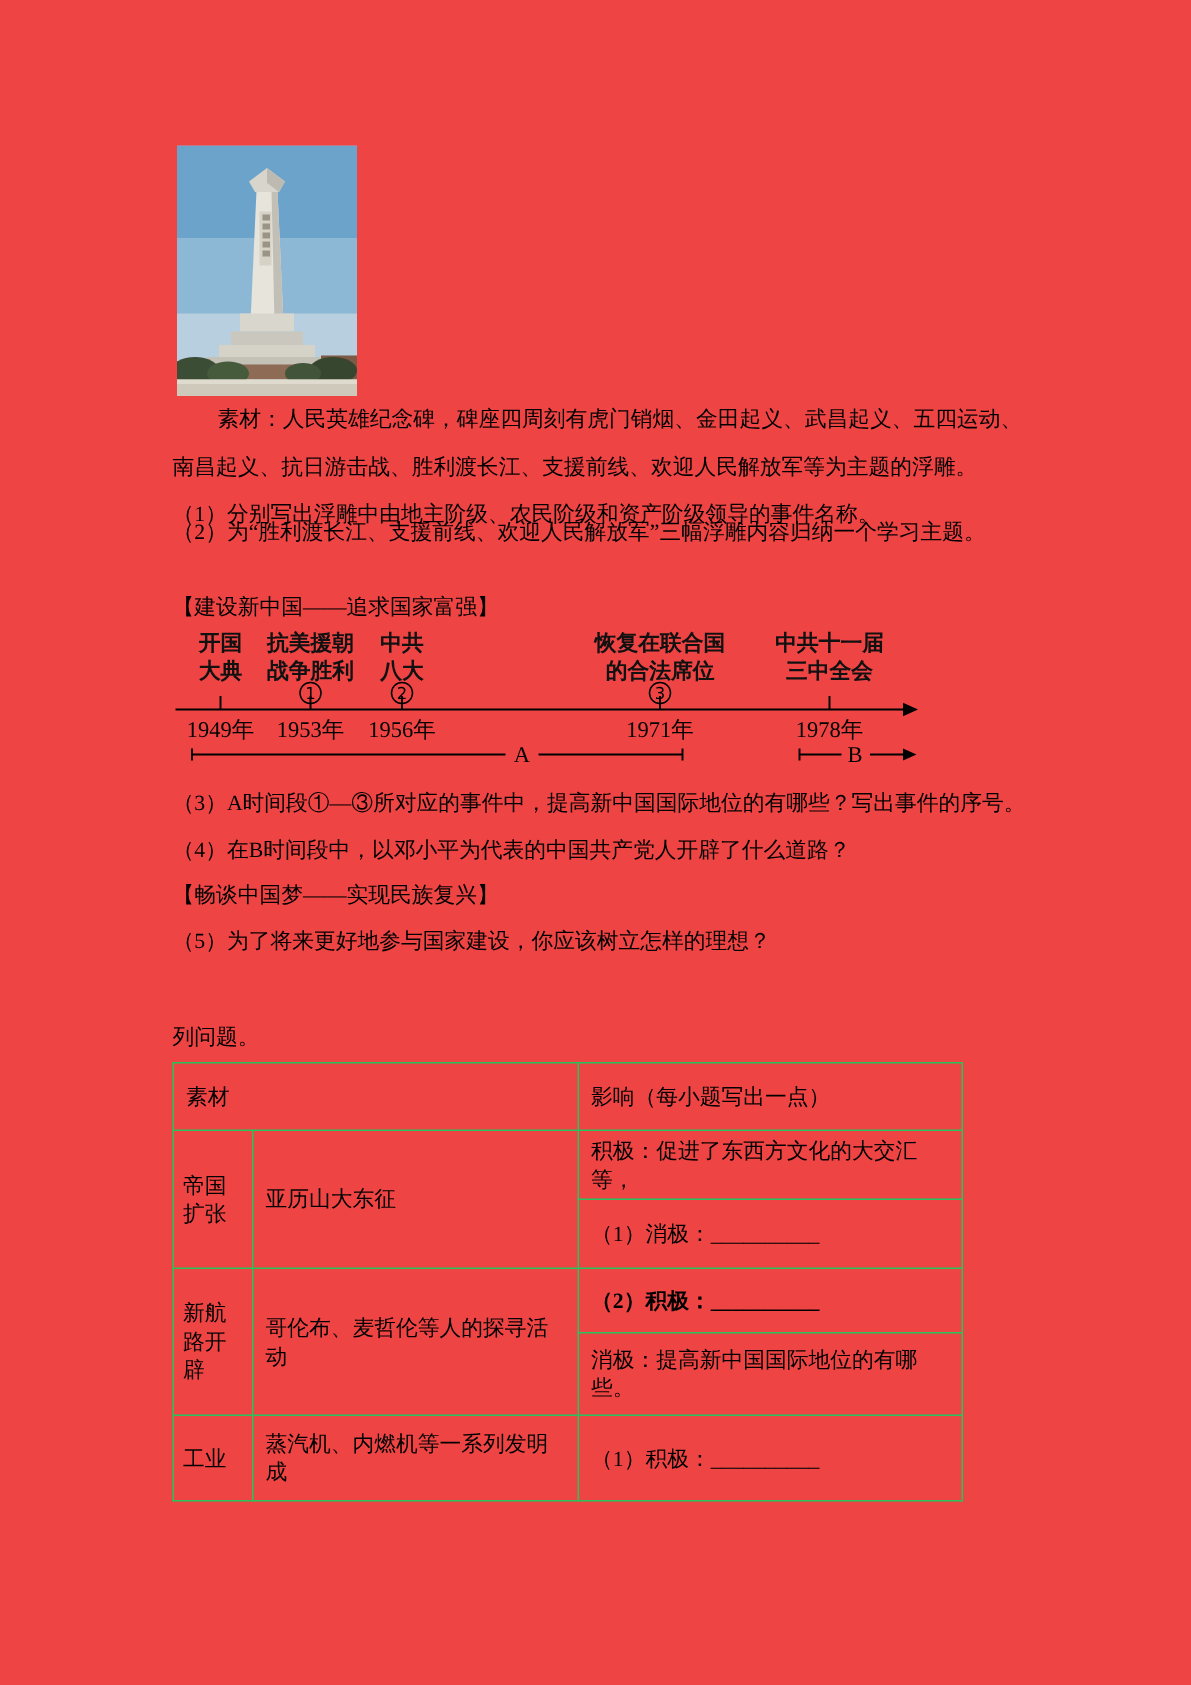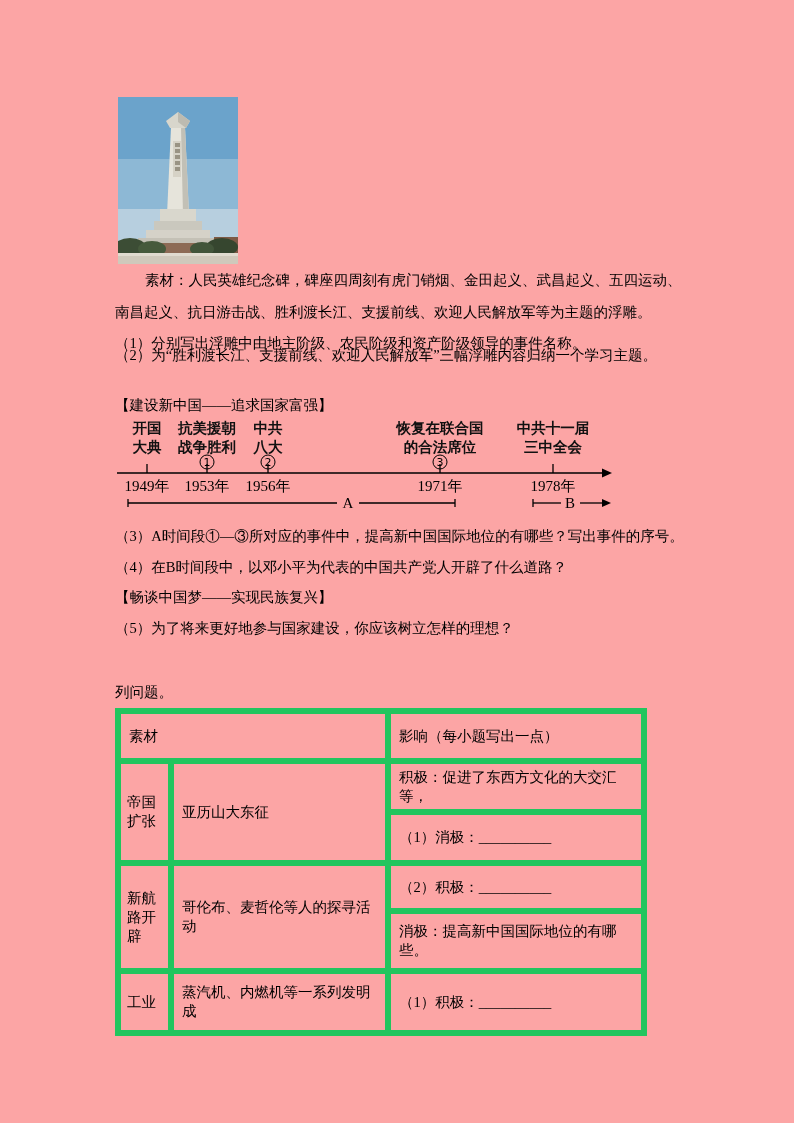--- a/index.html
+++ b/index.html
@@ -1,36 +1,36 @@
 <!DOCTYPE html>
 <html><head>
 <meta charset="utf-8">
 <style>
   html,body{margin:0;padding:0;background:#ffffff;}
-  .page{position:relative;width:794px;height:1123px;background:#fca5a5;overflow:hidden;
+  .page{position:relative;width:794px;height:1123px;background:#ef4444;overflow:hidden;
         font-family:"Liberation Serif","DejaVu Serif",serif;color:#000;}
   .tl{position:absolute;left:115px;width:570px;font-size:14.5px;line-height:20px;white-space:nowrap;}
   .indent{padding-left:30px;}
   .bold{font-weight:normal;}
   .monument{position:absolute;left:118px;top:97px;}
   .timeline-svg{position:absolute;left:115px;top:413px;}
   .timeline-svg text{font-family:"DejaVu Sans","Liberation Sans",sans-serif;font-weight:bold;font-size:14.5px;fill:#111;}
   .timeline-svg text.yr{font-family:"Liberation Serif","DejaVu Serif",serif;font-weight:normal;font-size:15px;fill:#000;}
   .timeline-svg text.mknum{font-size:11px;font-weight:normal;fill:#000;}
   .timeline-svg text.ab{font-family:"Liberation Serif","DejaVu Serif",serif;font-weight:normal;font-size:15px;fill:#000;}
   .timeline-svg line, .timeline-svg polyline{stroke:#000;stroke-width:1.3;fill:none;}
   .timeline-svg polygon{fill:#000;}
   .etable{position:absolute;left:115px;top:708px;border-collapse:collapse;table-layout:fixed;
           font-size:14.5px;color:#000;}
-  .etable td{border:6px solid #22c55e;vertical-align:middle;padding:2px 8px;overflow:hidden;}
+  .etable td{border:1px solid #22c55e;vertical-align:middle;padding:2px 8px;overflow:hidden;}
   .etable td.cat{padding:2px 4px 2px 6px;}
   .prelines{white-space:pre-line;margin-left:16px;}
   .h-header td{height:40px;}
   .r-45 td.eff{height:41px;}
-  .r-42 td.eff{height:38px;}
+  .r-42 td.eff{height:38px;font-weight:bold;}
   .r-54 td.eff{height:50px;}
   .r-56 td.eff{height:52px;}
 </style>
 </head>
 <body>
 
 <div class="page">
 
   <svg class="monument" width="120" height="167" viewBox="0 0 120 167">
     <g>

